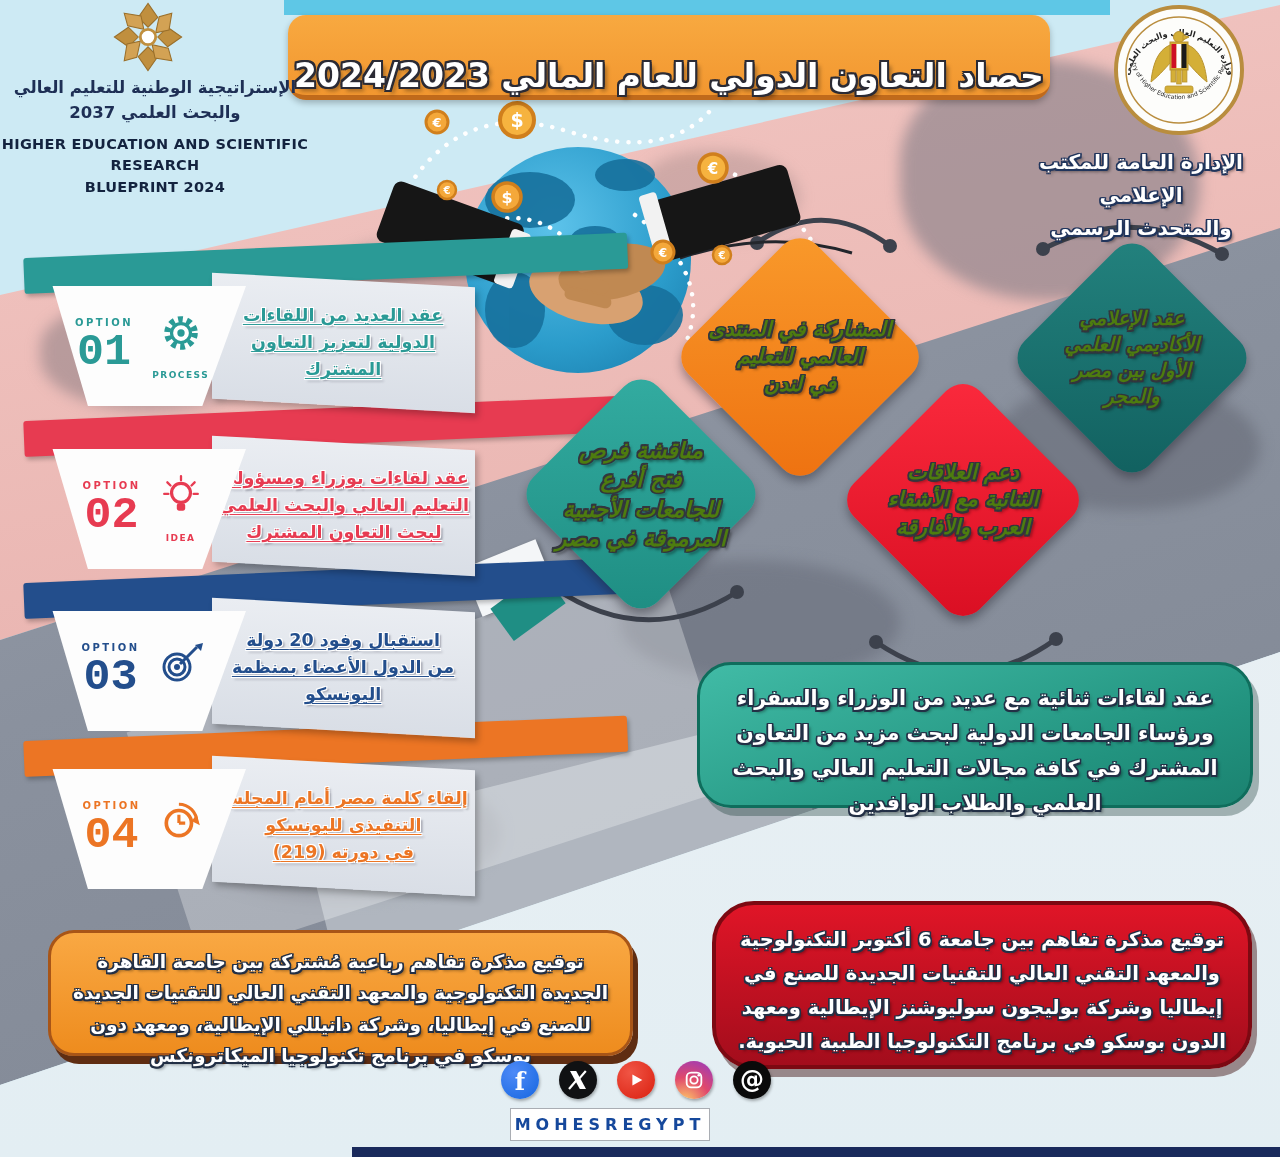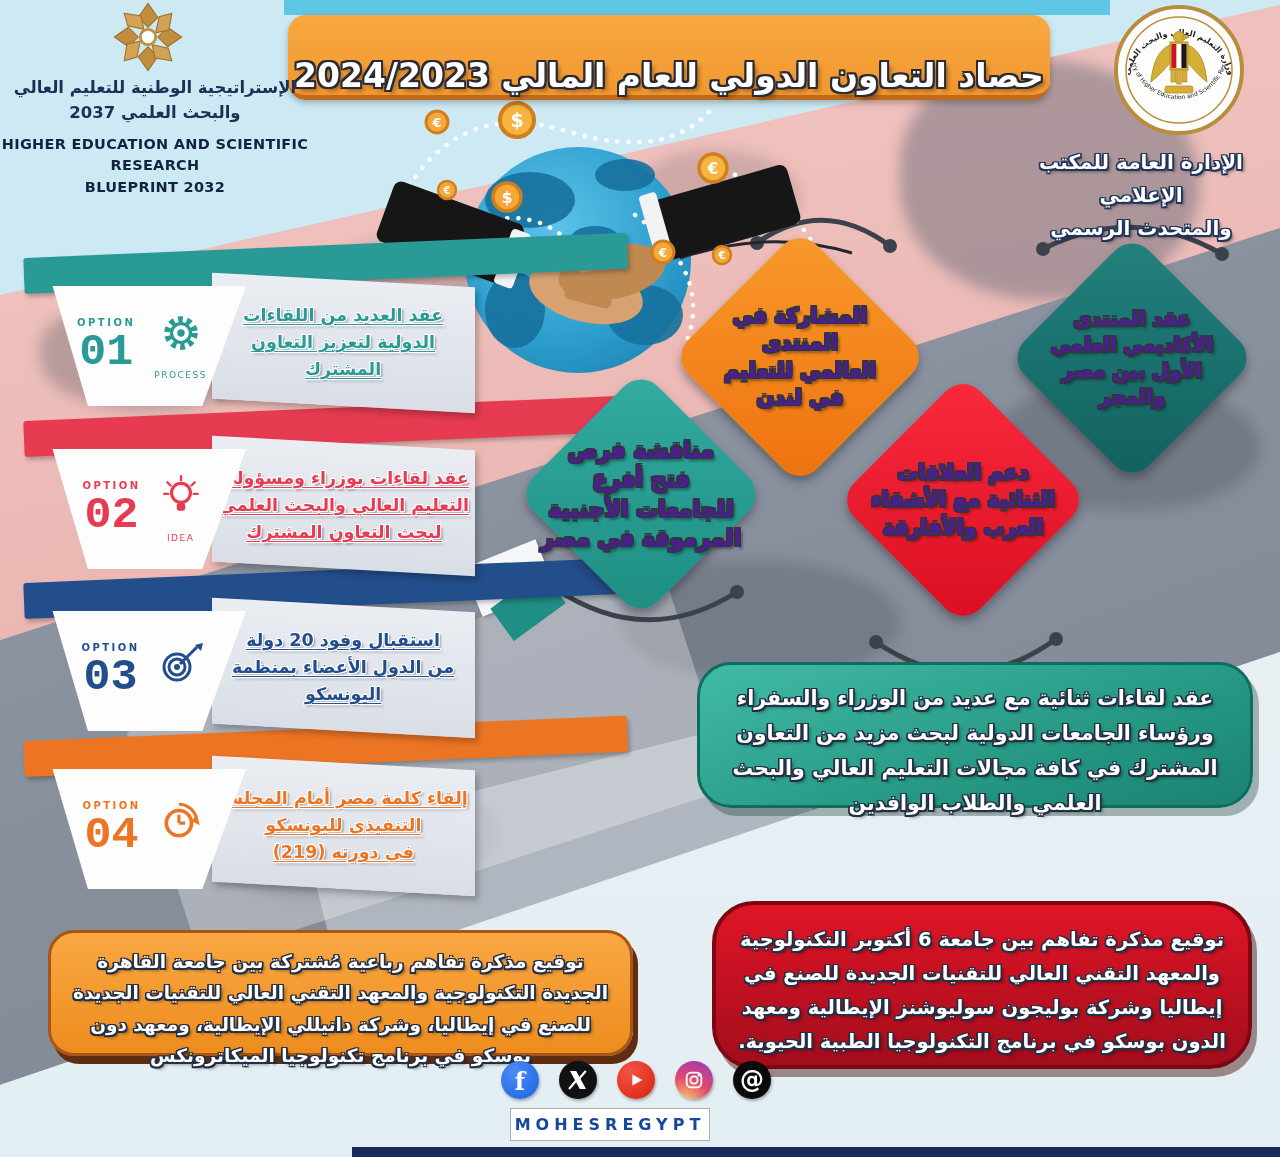--- a/index.html
+++ b/index.html
@@ -54,36 +54,36 @@
   .ribbon{position:absolute;left:-6px;top:2px;width:604px;height:36px;border-radius:3px;
     transform:rotate(-2.4deg);transform-origin:left center;box-shadow:2px 3px 4px rgba(0,0,0,.25);}
   .trap{position:absolute;left:8px;top:30px;width:208px;height:120px;background:#fdfdfd;
     clip-path:polygon(7% 0,100% 0,79% 100%,24% 100%);
     display:flex;align-items:center;justify-content:center;gap:19px;z-index:2;}
   .num-col{text-align:center;line-height:1;}
   .kicker{font-size:10px;font-weight:bold;letter-spacing:2.5px;}
   .num{font-size:45px;font-weight:bold;margin-top:2px;font-family:Liberation Mono, monospace;}
   .icon-col{text-align:center;line-height:1;}
   .icon-col svg{display:block;margin:0 auto;}
-  .icon-label{font-size:9px;font-weight:normal;letter-spacing:1.5px;margin-top:17px;}
+  .icon-label{font-size:9px;font-weight:bold;letter-spacing:1.5px;margin-top:17px;}
   .panel{position:absolute;left:182px;top:24px;width:263px;height:126px;z-index:1;
     background:linear-gradient(180deg,#eaedf2 0%,#d9dee6 100%);
     transform:skewY(3.2deg);box-shadow:3px 4px 6px rgba(0,0,0,.25);
     display:flex;align-items:center;justify-content:center;}
   .panel .ptext{transform:skewY(-3.2deg);font-size:17.5px;font-weight:bold;text-align:center;line-height:1.55;
     text-decoration:underline;text-underline-offset:3px;
     text-shadow:0 0 2px #fff,1px 1px 0 #fff,-1px -1px 0 #fff,-1px 1px 0 #fff,1px -1px 0 #fff,2.5px 2.5px 2px rgba(40,40,60,.35);}
   
   .diamond{position:absolute;width:0;height:0;}
   .dsq{position:absolute;transform:translate(-50%,-50%) rotate(45deg);border-radius:24px;
     box-shadow:4px 4px 10px rgba(30,30,40,.4);}
-  .dtext{position:absolute;transform:translate(-50%,-50%);text-align:center;color:#4c1d95;font-weight:bold;
+  .dtext{position:absolute;transform:translate(-50%,-50%);text-align:center;color:#4d7c0f;font-weight:bold;
     font-size:20.5px;line-height:1.33;
     text-shadow:1.5px 0 0 #33363e,-1.5px 0 0 #33363e,0 1.5px 0 #33363e,0 -1.5px 0 #33363e,
-      1.5px 1.5px 0 #33363e,-1.5px -1.5px 0 #33363e,1.5px -1.5px 0 #33363e,-1.5px 1.5px 0 #33363e,3px 3px 3px rgba(0,0,0,.4);}
+      1.5px 1.5px 0 #33363e,-1.5px -1.5px 0 #33363e,1.5px -1.5px 0 #33363e,-1.5px 1.5px 0 #33363e,3px 3px 3px rgba(0,0,0,.4);font-style:italic;}
   
   .note{position:absolute;color:#fff;font-weight:bold;text-align:center;
     text-shadow:1.5px 0 0 #233046,-1.5px 0 0 #233046,0 1.5px 0 #233046,0 -1.5px 0 #233046,
       1.5px 1.5px 0 #233046,-1.5px -1.5px 0 #233046,1.5px -1.5px 0 #233046,-1.5px 1.5px 0 #233046,3px 3px 3px rgba(0,0,0,.35);}
   .note-green{left:697px;top:662px;width:556px;height:146px;border-radius:34px;
     background:linear-gradient(160deg,#41bba6 0%,#22937f 70%,#1b8270 100%);
     border:3px solid #0f6d5c;box-shadow:6px 8px 0 rgba(25,60,55,.35);
     font-size:20.5px;line-height:1.7;padding:16px 28px;box-sizing:border-box;}
   .note-orange{left:48px;top:930px;width:585px;height:126px;border-radius:26px;
     background:linear-gradient(180deg,#f9a843 0%,#ee8c1e 100%);
@@ -244,21 +244,21 @@
         <path d="M84 84 L60 80 L56 61 L79 66 Z"></path>
         <path d="M16 84 L20 60 L39 56 L34 79 Z"></path>
         <path d="M16 16 L40 20 L44 39 L21 34 Z"></path>
       </g>
     </g>
     <circle cx="50" cy="50" r="11" fill="#fff" stroke="#c08f3e" stroke-width="4"></circle>
   </svg>
   <div class="ar pre" dir="rtl">الإستراتيجية الوطنية للتعليم العالي
 والبحث العلمي 2037</div>
   <div class="en pre">HIGHER EDUCATION AND SCIENTIFIC RESEARCH
-BLUEPRINT 2032</div>
+BLUEPRINT 2024</div>
 </div>
 
 <svg class="abs emblem" viewBox="0 0 132 132">
   <circle cx="66" cy="66" r="63" fill="#fdfdfb" stroke="#b98d3e" stroke-width="4"></circle>
   <circle cx="66" cy="66" r="53" fill="none" stroke="#b98d3e" stroke-width="1.5"></circle>
   <defs>
     <path id="arcTop" d="M 16 72 A 51 51 0 0 1 116 72"></path>
     <path id="arcBot" d="M 19 60 A 49 49 0 0 0 113 60"></path>
   </defs>
   <text font-size="8" fill="#232323" font-weight="bold">
@@ -407,21 +407,21 @@
 المرموقة في مصر</div>
 </div>
 <div class="diamond" style="left:963px;top:500px;">
   <div class="dsq" style="width:178px;height:178px;background:linear-gradient(135deg,#fb2a3d,#d90e22);"></div>
   <div class="dtext pre" dir="rtl" style="width:210px;">دعم العلاقات
 الثنائية مع الأشقاء
 العرب والأفارقة</div>
 </div>
 <div class="diamond" style="left:1132px;top:358px;">
   <div class="dsq" style="width:176px;height:176px;background:linear-gradient(135deg,#23827e,#11605f);"></div>
-  <div class="dtext pre" dir="rtl" style="width:200px;font-size:19.5px;">عقد المنتدى
+  <div class="dtext pre" dir="rtl" style="width:200px;font-size:19.5px;">عقد الإعلامي
 الأكاديمي العلمي
 الأول بين مصر
 والمجر</div>
 </div>
 
 <div class="note note-green" dir="rtl">عقد لقاءات ثنائية مع عديد من الوزراء والسفراء ورؤساء الجامعات الدولية لبحث مزيد من التعاون المشترك في كافة مجالات التعليم العالي والبحث العلمي والطلاب الوافدين</div>
 <div class="note note-orange" dir="rtl">توقيع مذكرة تفاهم رباعية مُشتركة بين جامعة القاهرة الجديدة التكنولوجية والمعهد التقني العالي للتقنيات الجديدة للصنع في إيطاليا، وشركة دانيللي الإيطالية، ومعهد دون بوسكو في برنامج تكنولوجيا الميكاترونكس</div>
 <div class="note note-red" dir="rtl">توقيع مذكرة تفاهم بين جامعة 6 أكتوبر التكنولوجية والمعهد التقني العالي للتقنيات الجديدة للصنع في إيطاليا وشركة بوليجون سوليوشنز الإيطالية ومعهد الدون بوسكو في برنامج التكنولوجيا الطبية الحيوية.</div>
 
 <div class="abs social-row">

